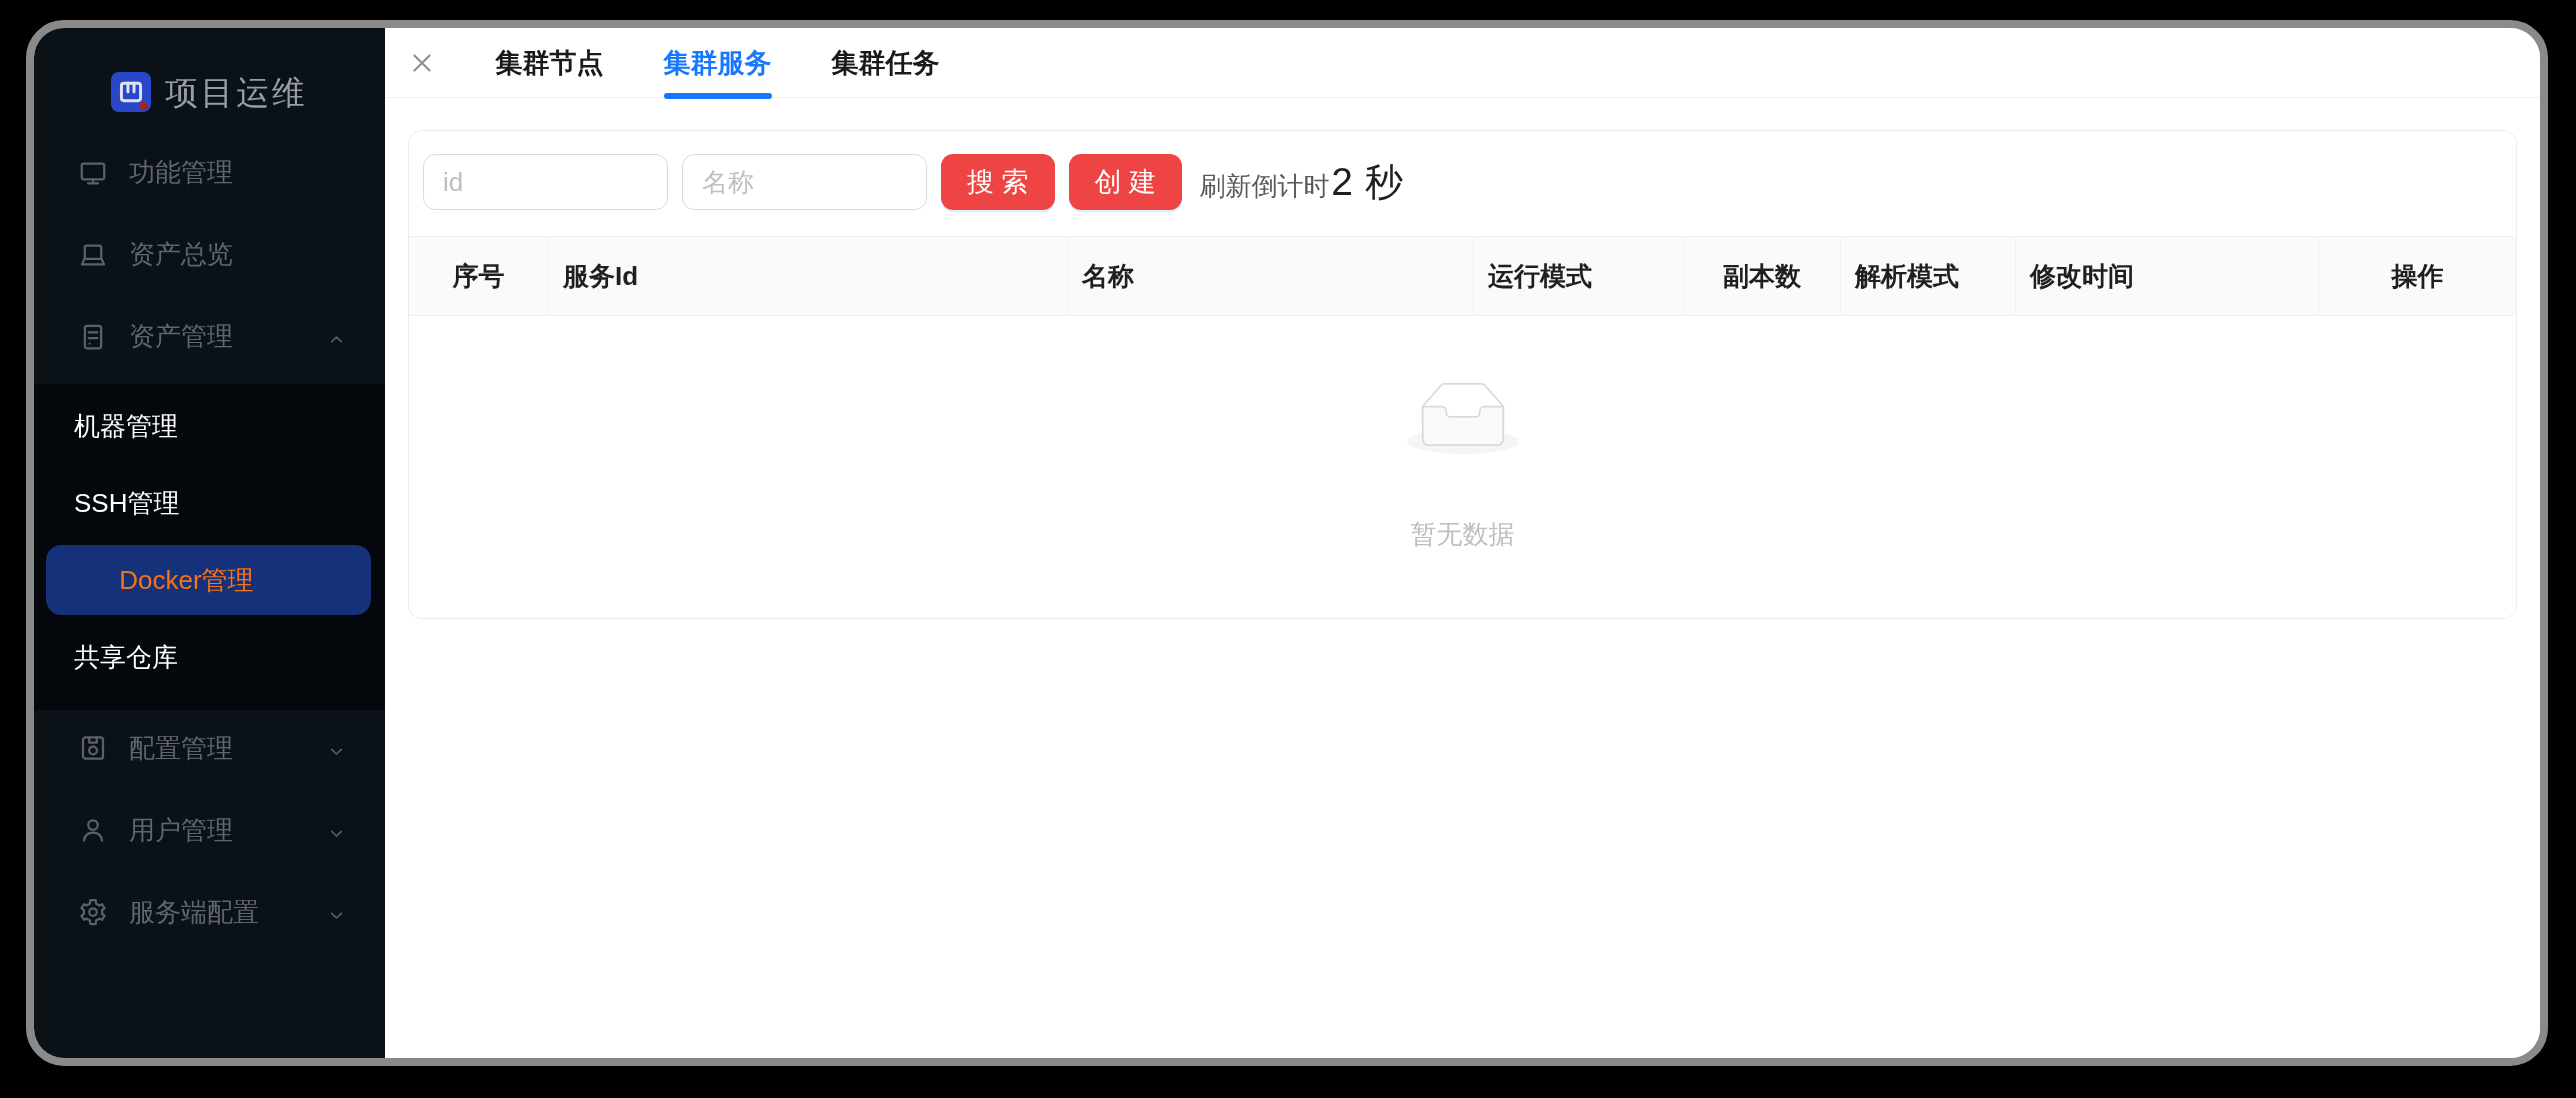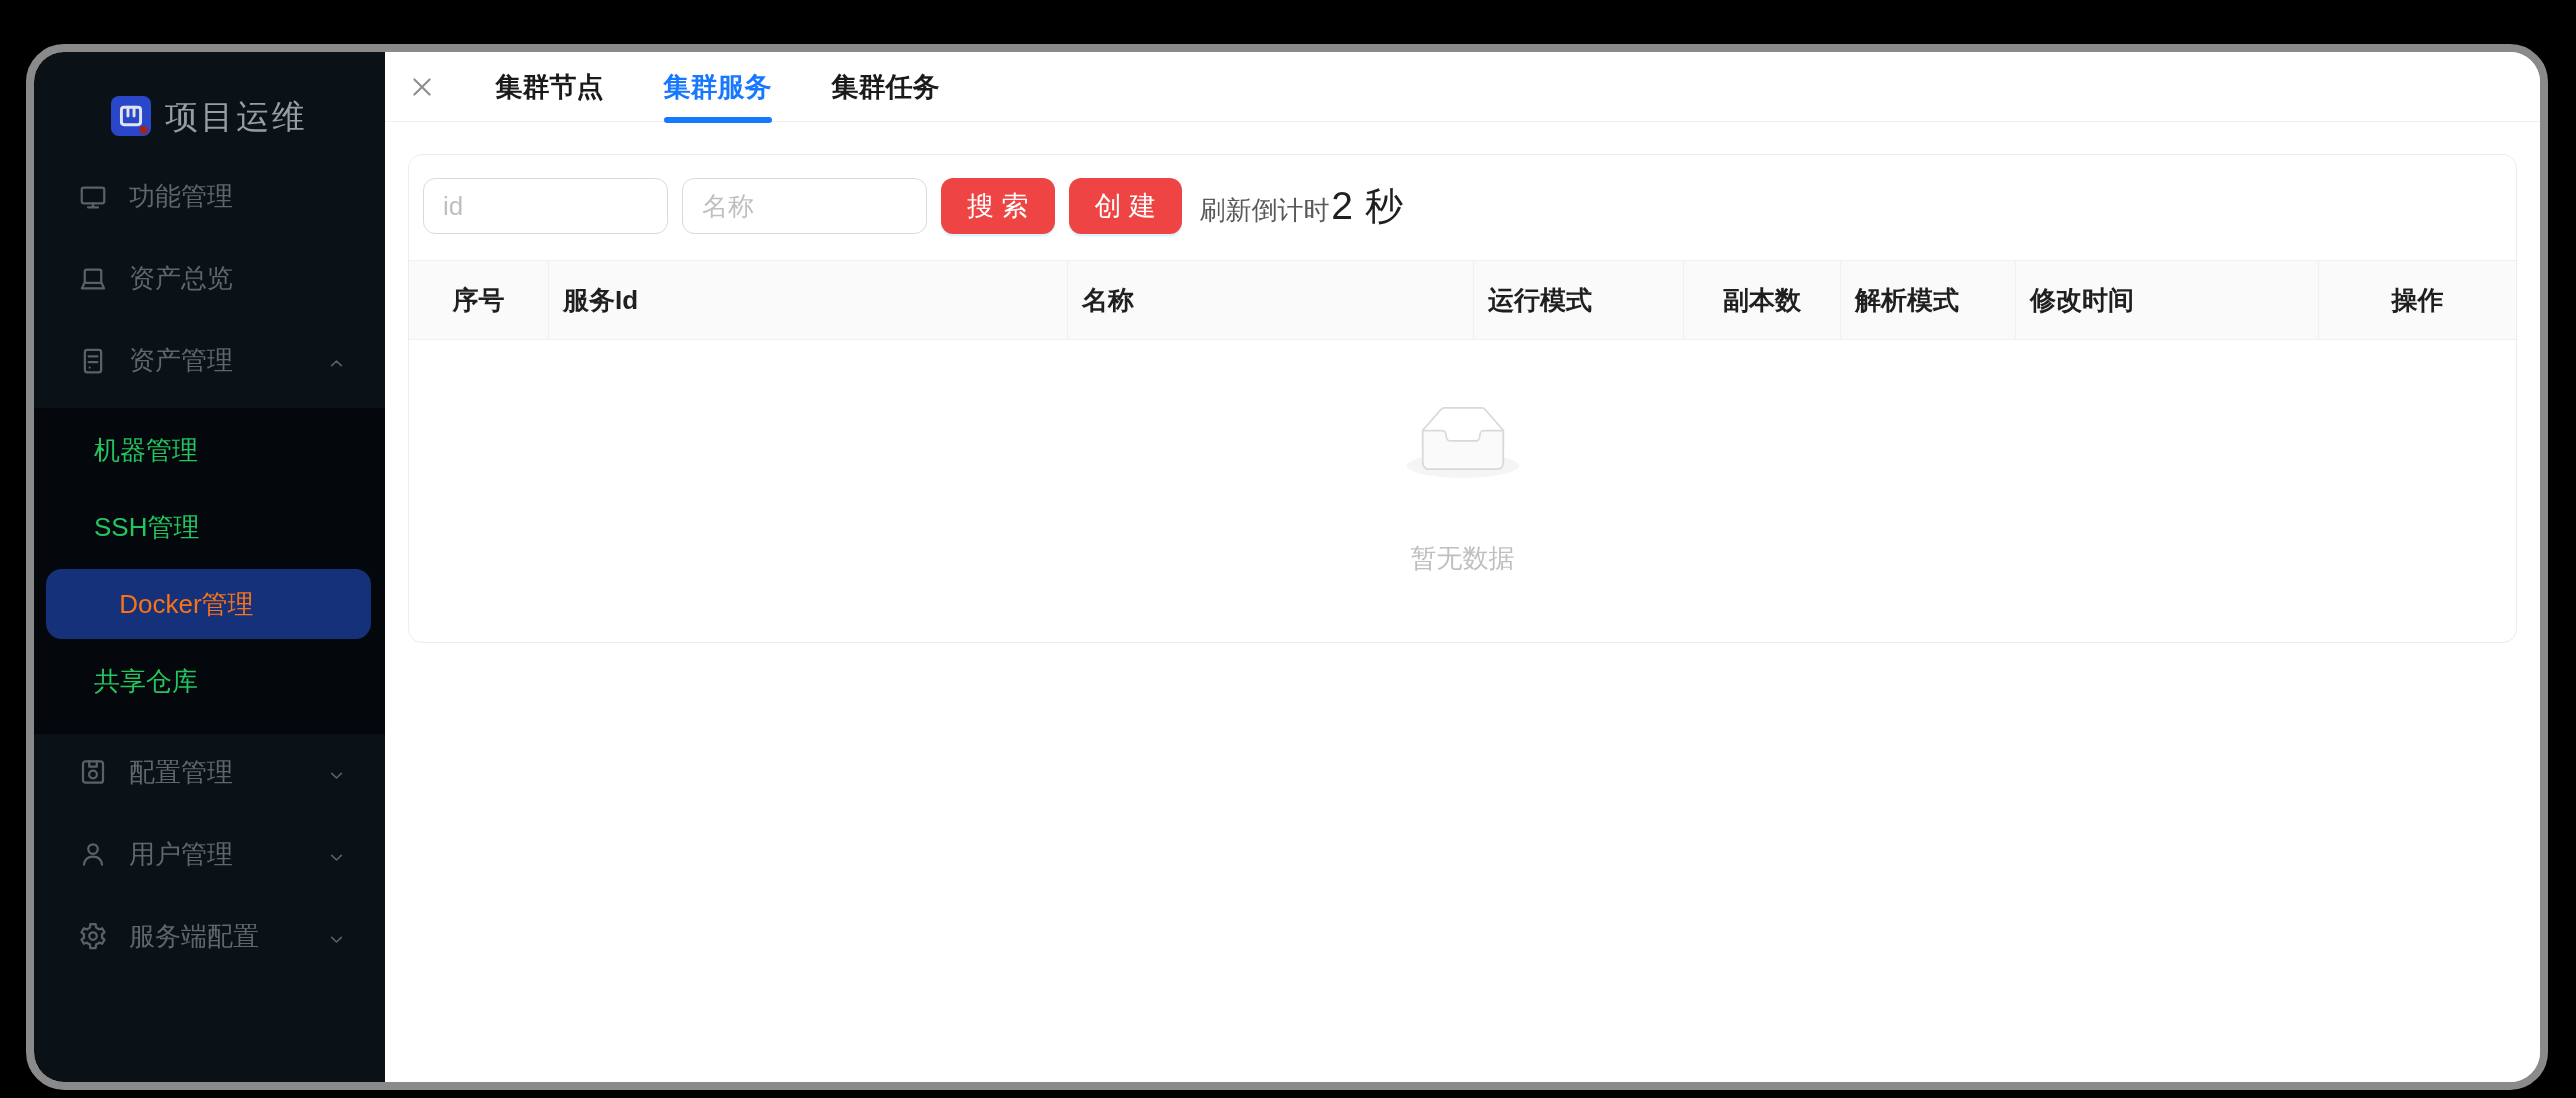--- a/index.html
+++ b/index.html
@@ -1,34 +1,34 @@
 <!DOCTYPE html>
 <html style="font-size:14px"><head>
 <meta charset="utf-8">
 <style>
   * { box-sizing: border-box; margin: 0; padding: 0; }
   html,body { width:2576px; height:1098px; background:#000; font-family:"Liberation Sans","DejaVu Sans",sans-serif; }
   .canvas { position:relative; width:2576px; height:1098px; background:#000; overflow:hidden; }
 
-  .window { position:absolute; left:26px; top:44px; width:2522px; height:1046px;
+  .window { position:absolute; left:26px; top:20px; width:2522px; height:1046px;
     border:8.7px solid #8a8a8a; border-radius:38px; background:#fff; overflow:hidden; display:flex; }
 
   
   .sidebar { width:351px; flex:0 0 351px; background:#0a1117; display:flex; flex-direction:column; padding-top:45px; }
   .logo { display:flex; align-items:center; margin-left:77px; height:40px; }
   .logo-text { margin-left:14px; font-size:33px; font-weight:500; color:#989da2; letter-spacing:2.6px; white-space:nowrap; }
   .menu { margin-top:24.5px; display:flex; flex-direction:column; }
   .menu-item { height:70px; display:flex; align-items:center; padding:0 38px 0 44px; margin-bottom:12.2px;
     color:#61666b; font-size:26px; cursor:pointer; }
   .menu-item .mi-icon { width:30px; height:30px; flex:0 0 30px; color:#5c6166; }
   .menu-item .mi-label { margin-left:21px; white-space:nowrap; }
   .menu-item .mi-caret { margin-left:auto; width:21px; height:21px; color:#5c6166; }
   .submenu { background:#04080c; padding:7px 0 10.5px 0; }
-  .submenu-item { height:70px; display:flex; align-items:center; padding-left:60px; margin-bottom:7px;
-    color:#22c55e; font-size:26px; cursor:pointer; }
+  .submenu-item { height:70px; display:flex; align-items:center; padding-left:40px; margin-bottom:7px;
+    color:#ffffff; font-size:26px; cursor:pointer; }
   .submenu-item.selected { background:#14317a; border-radius:15.7px; margin:0 14px 7px 12.2px; padding-left:73px; color:#f97316; }
   svg.stroke { fill:none; stroke:currentColor; stroke-width:1.8; stroke-linecap:round; stroke-linejoin:round; }
 
   
   .main { flex:1 1 auto; background:#fff; display:flex; flex-direction:column; min-width:0; }
   .tabbar { height:70px; flex:0 0 70px; display:flex; align-items:center; padding-left:23.6px; border-bottom:1.7px solid #f0f0f0; }
   .close-btn { width:26px; height:26px; color:#8f8f8f; cursor:pointer; display:flex; align-items:center; }
   .tabs { display:flex; margin-left:61px; gap:60px; height:100%; }
   .tab { position:relative; display:flex; align-items:center; height:100%; font-size:27px; font-weight:700; color:#1a1a1a; cursor:pointer; white-space:nowrap; }
   .tab.active { color:#1677ff; }

